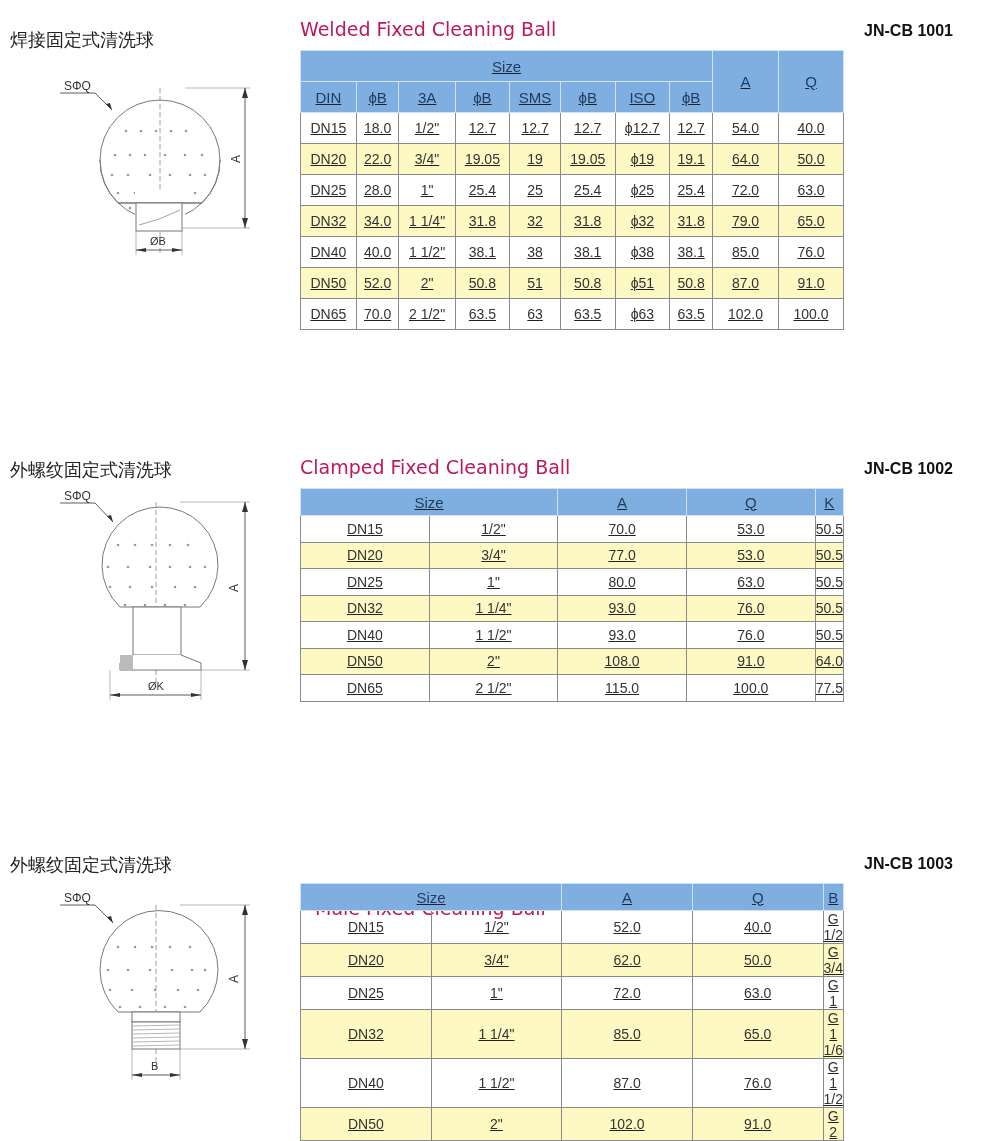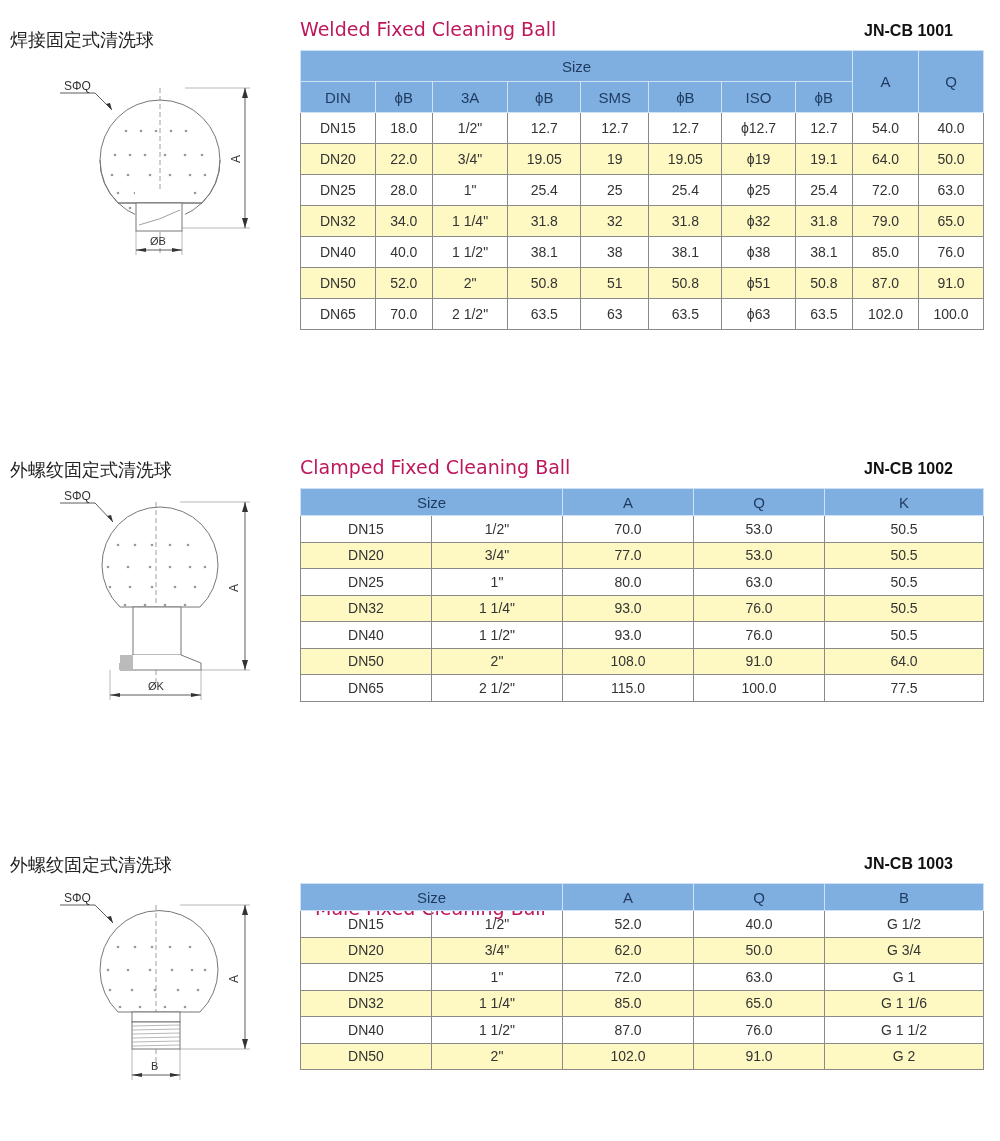--- a/index.html
+++ b/index.html
@@ -2,21 +2,21 @@
 <html><head>
 <meta charset="utf-8">
 <style>
   * { box-sizing: border-box; margin: 0; padding: 0; }
   body { width: 1000px; height: 1141px; background: #ffffff; font-family: "Liberation Sans", "DejaVu Sans", sans-serif; color: #222; position: relative; overflow: hidden; }
   .section { position: absolute; left: 0; width: 1000px; }
   .cn-title { position: absolute; left: 10px; font-size: 18px; color: #222; font-family: "DejaVu Sans", sans-serif; letter-spacing: 0px; }
   .drawing { position: absolute; left: 40px; }
   .en-title { position: absolute; left: 300px; font-size: 19px; color: #be185d; font-family: "DejaVu Sans", sans-serif; }
   .code { position: absolute; right: 47px; font-size: 16px; font-weight: bold; color: #111; font-family: "Liberation Sans", sans-serif; }
-  table { position: absolute; left: 300px; width: 684px; border-collapse: collapse; font-family: "Liberation Sans", sans-serif; font-size: 14px; }
+  table { position: absolute; left: 300px; width: 544px; border-collapse: collapse; font-family: "Liberation Sans", sans-serif; font-size: 14px; text-decoration: underline; }
   th { background: #7fafe0; color: #1e3a5f; font-weight: normal; font-size: 15px; border: 1px solid #cfe2f5; text-align: center; }
   td { text-align: center; color: #333; border: 1px solid #8a8a8a; border-top: 1px solid #555; font-size: 14px; }
   tr.alt td { background: #fef9c3; }
   table { border: 1px solid #666; }
   .t1 th { height: 31px; }
   .t1 td { height: 31px; }
   .t2 th, .t3 th { height: 27px; }
   .t2 td, .t3 td { height: 26.5px; }
   svg text { font-family: "Liberation Sans", sans-serif; }
 </style>

